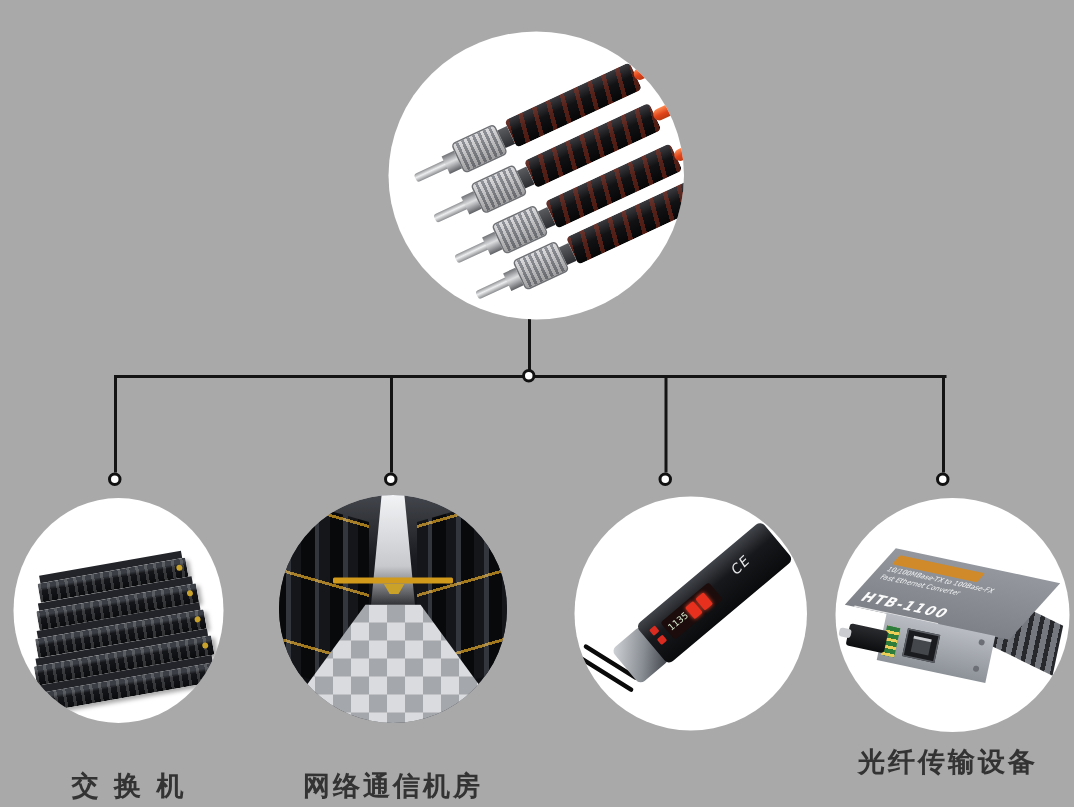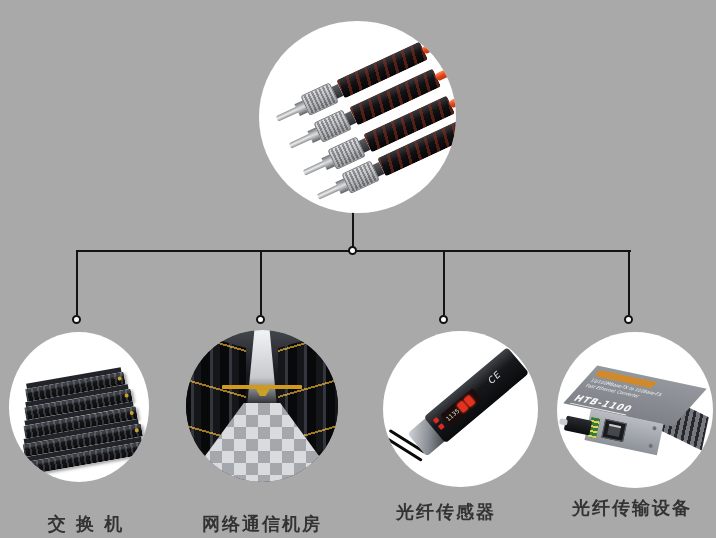--- a/index.html
+++ b/index.html
@@ -233,16 +233,15 @@
         <div class="mc-screw" style="left:64px;top:22px;"></div>
       </div>
       <div class="mc-fiber">
         <div class="mc-ferrule"></div>
       </div>
     </div>
   </div>
 
   <div class="node-label" style="left:86px;top:500px;margin-top:12px;">交 换 机</div>
   <div class="node-label" style="left:262px;top:512px;">网络通信机房</div>
-  <div class="node-label" style="left:446px;top:500px;">光纤传感器</div>
   <div class="node-label" style="left:632px;top:496px;">光纤传输设备</div>
 
 </div>
 
 </body></html>

